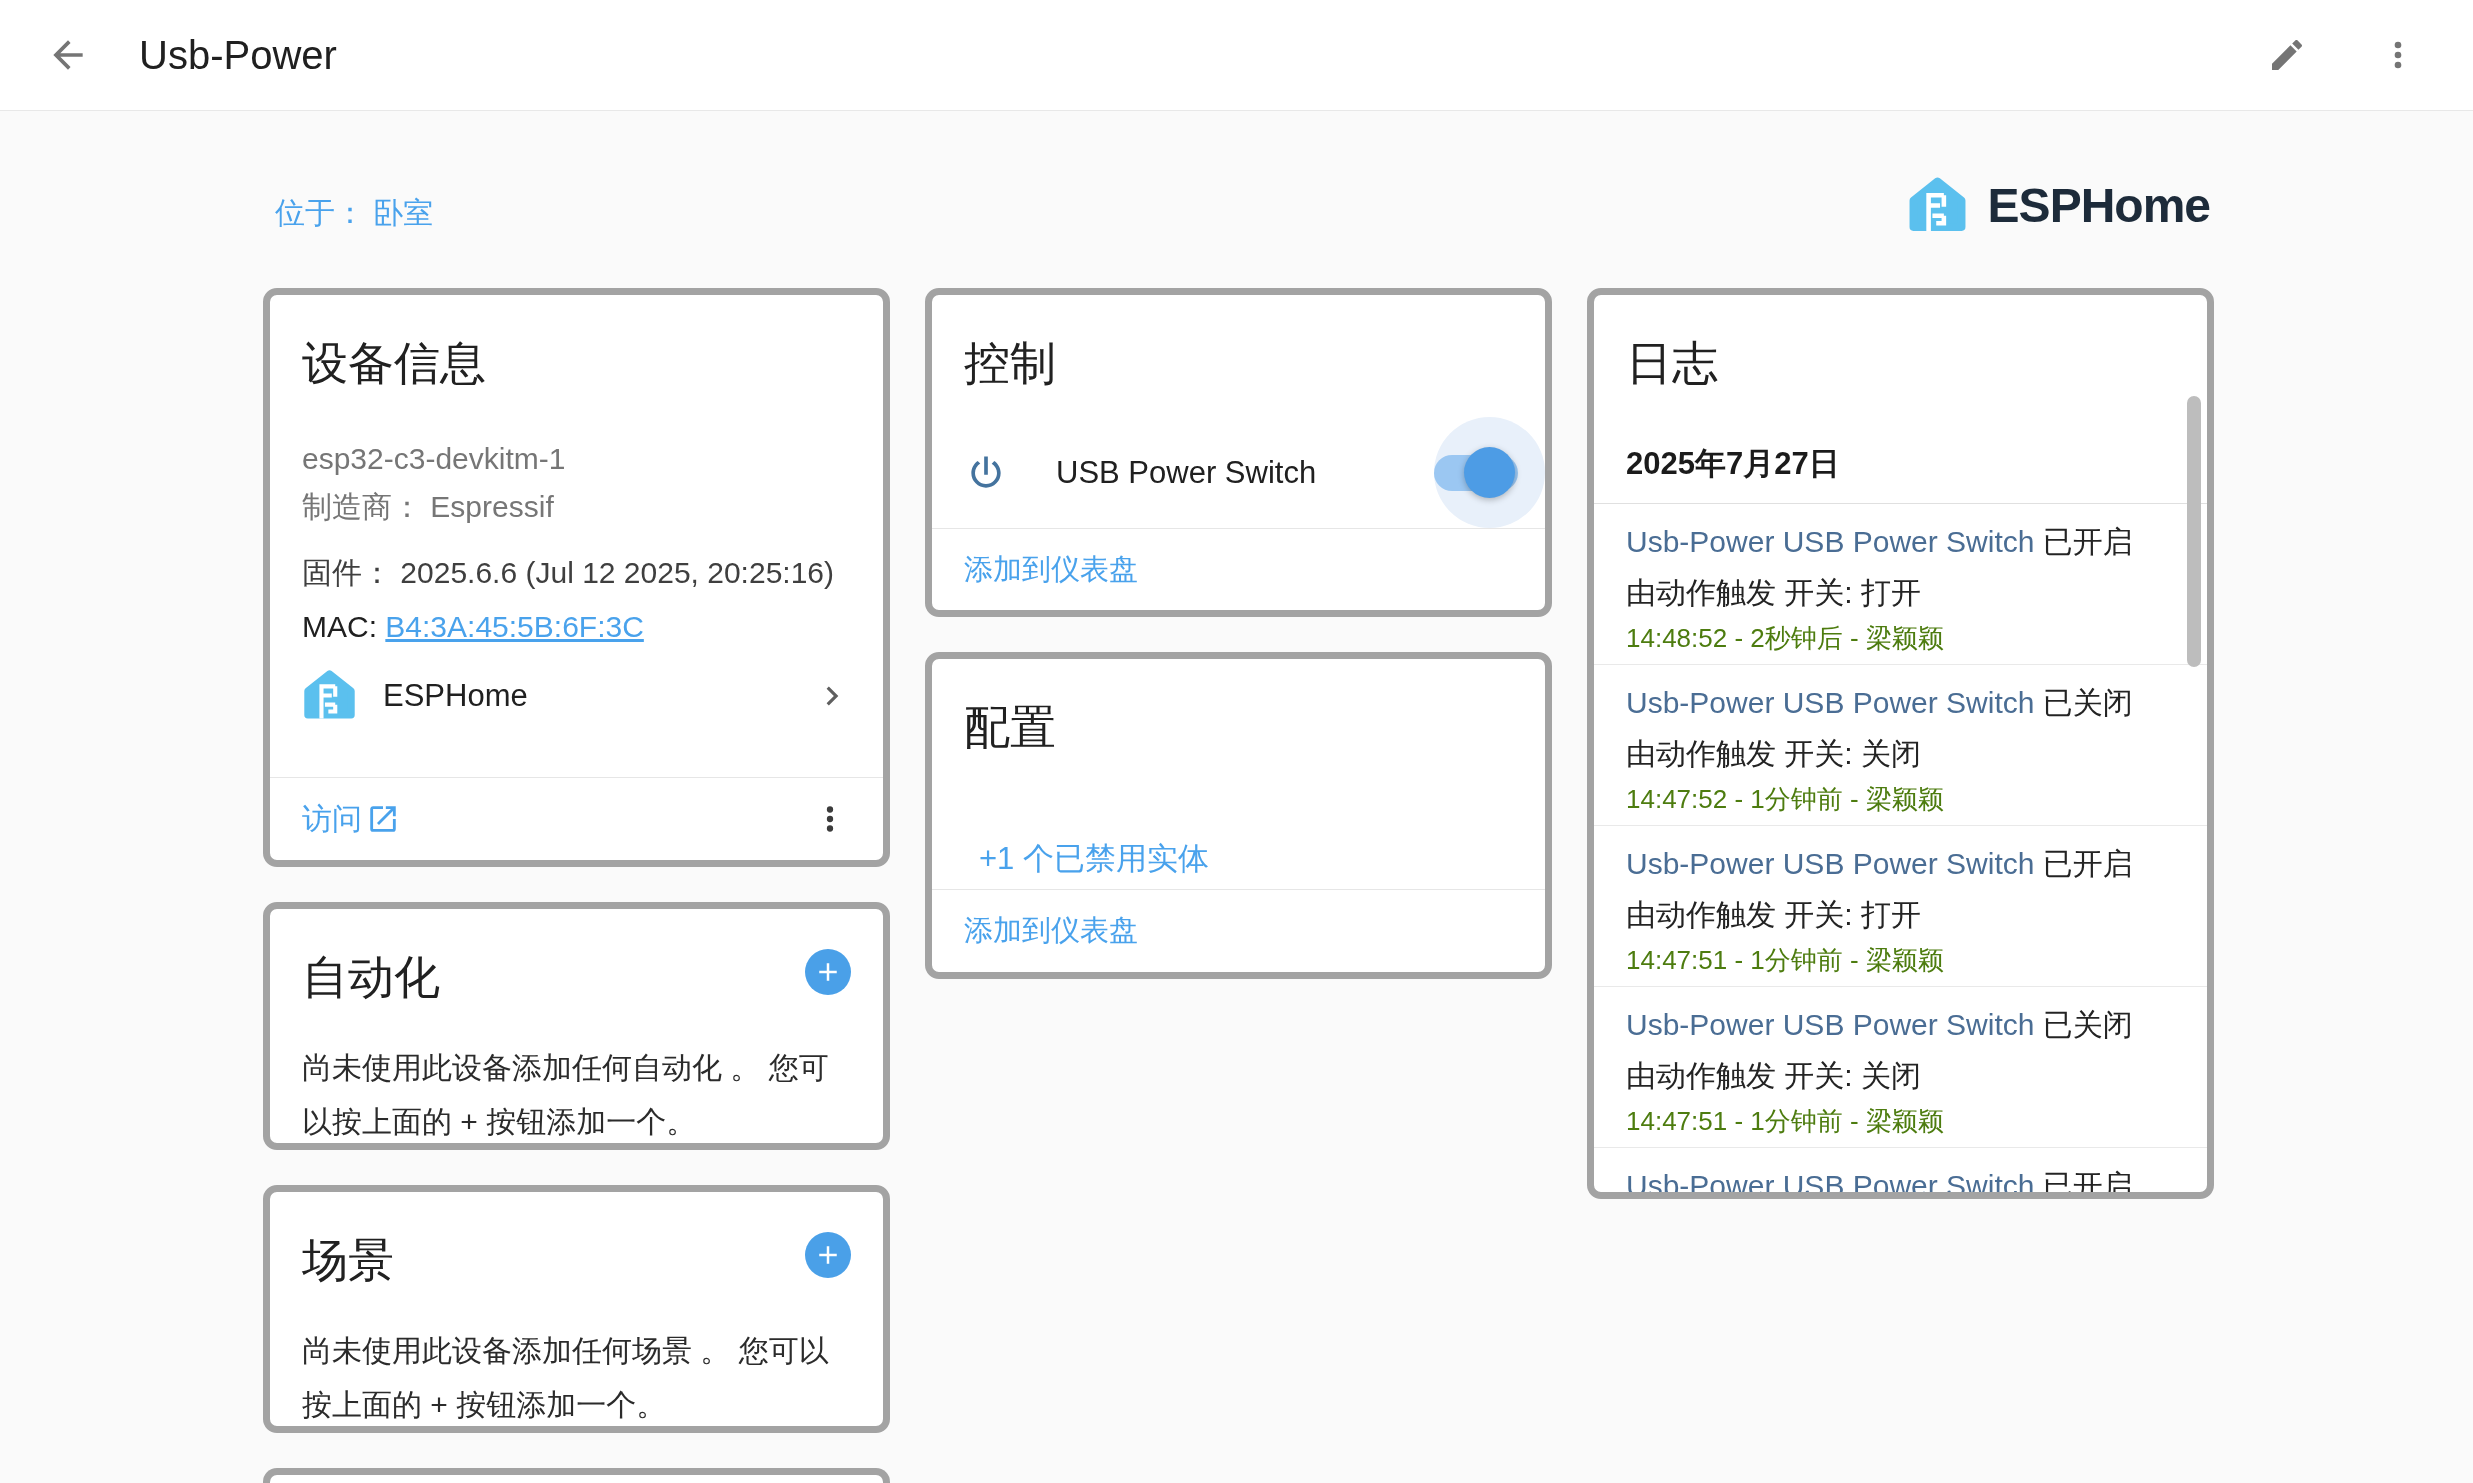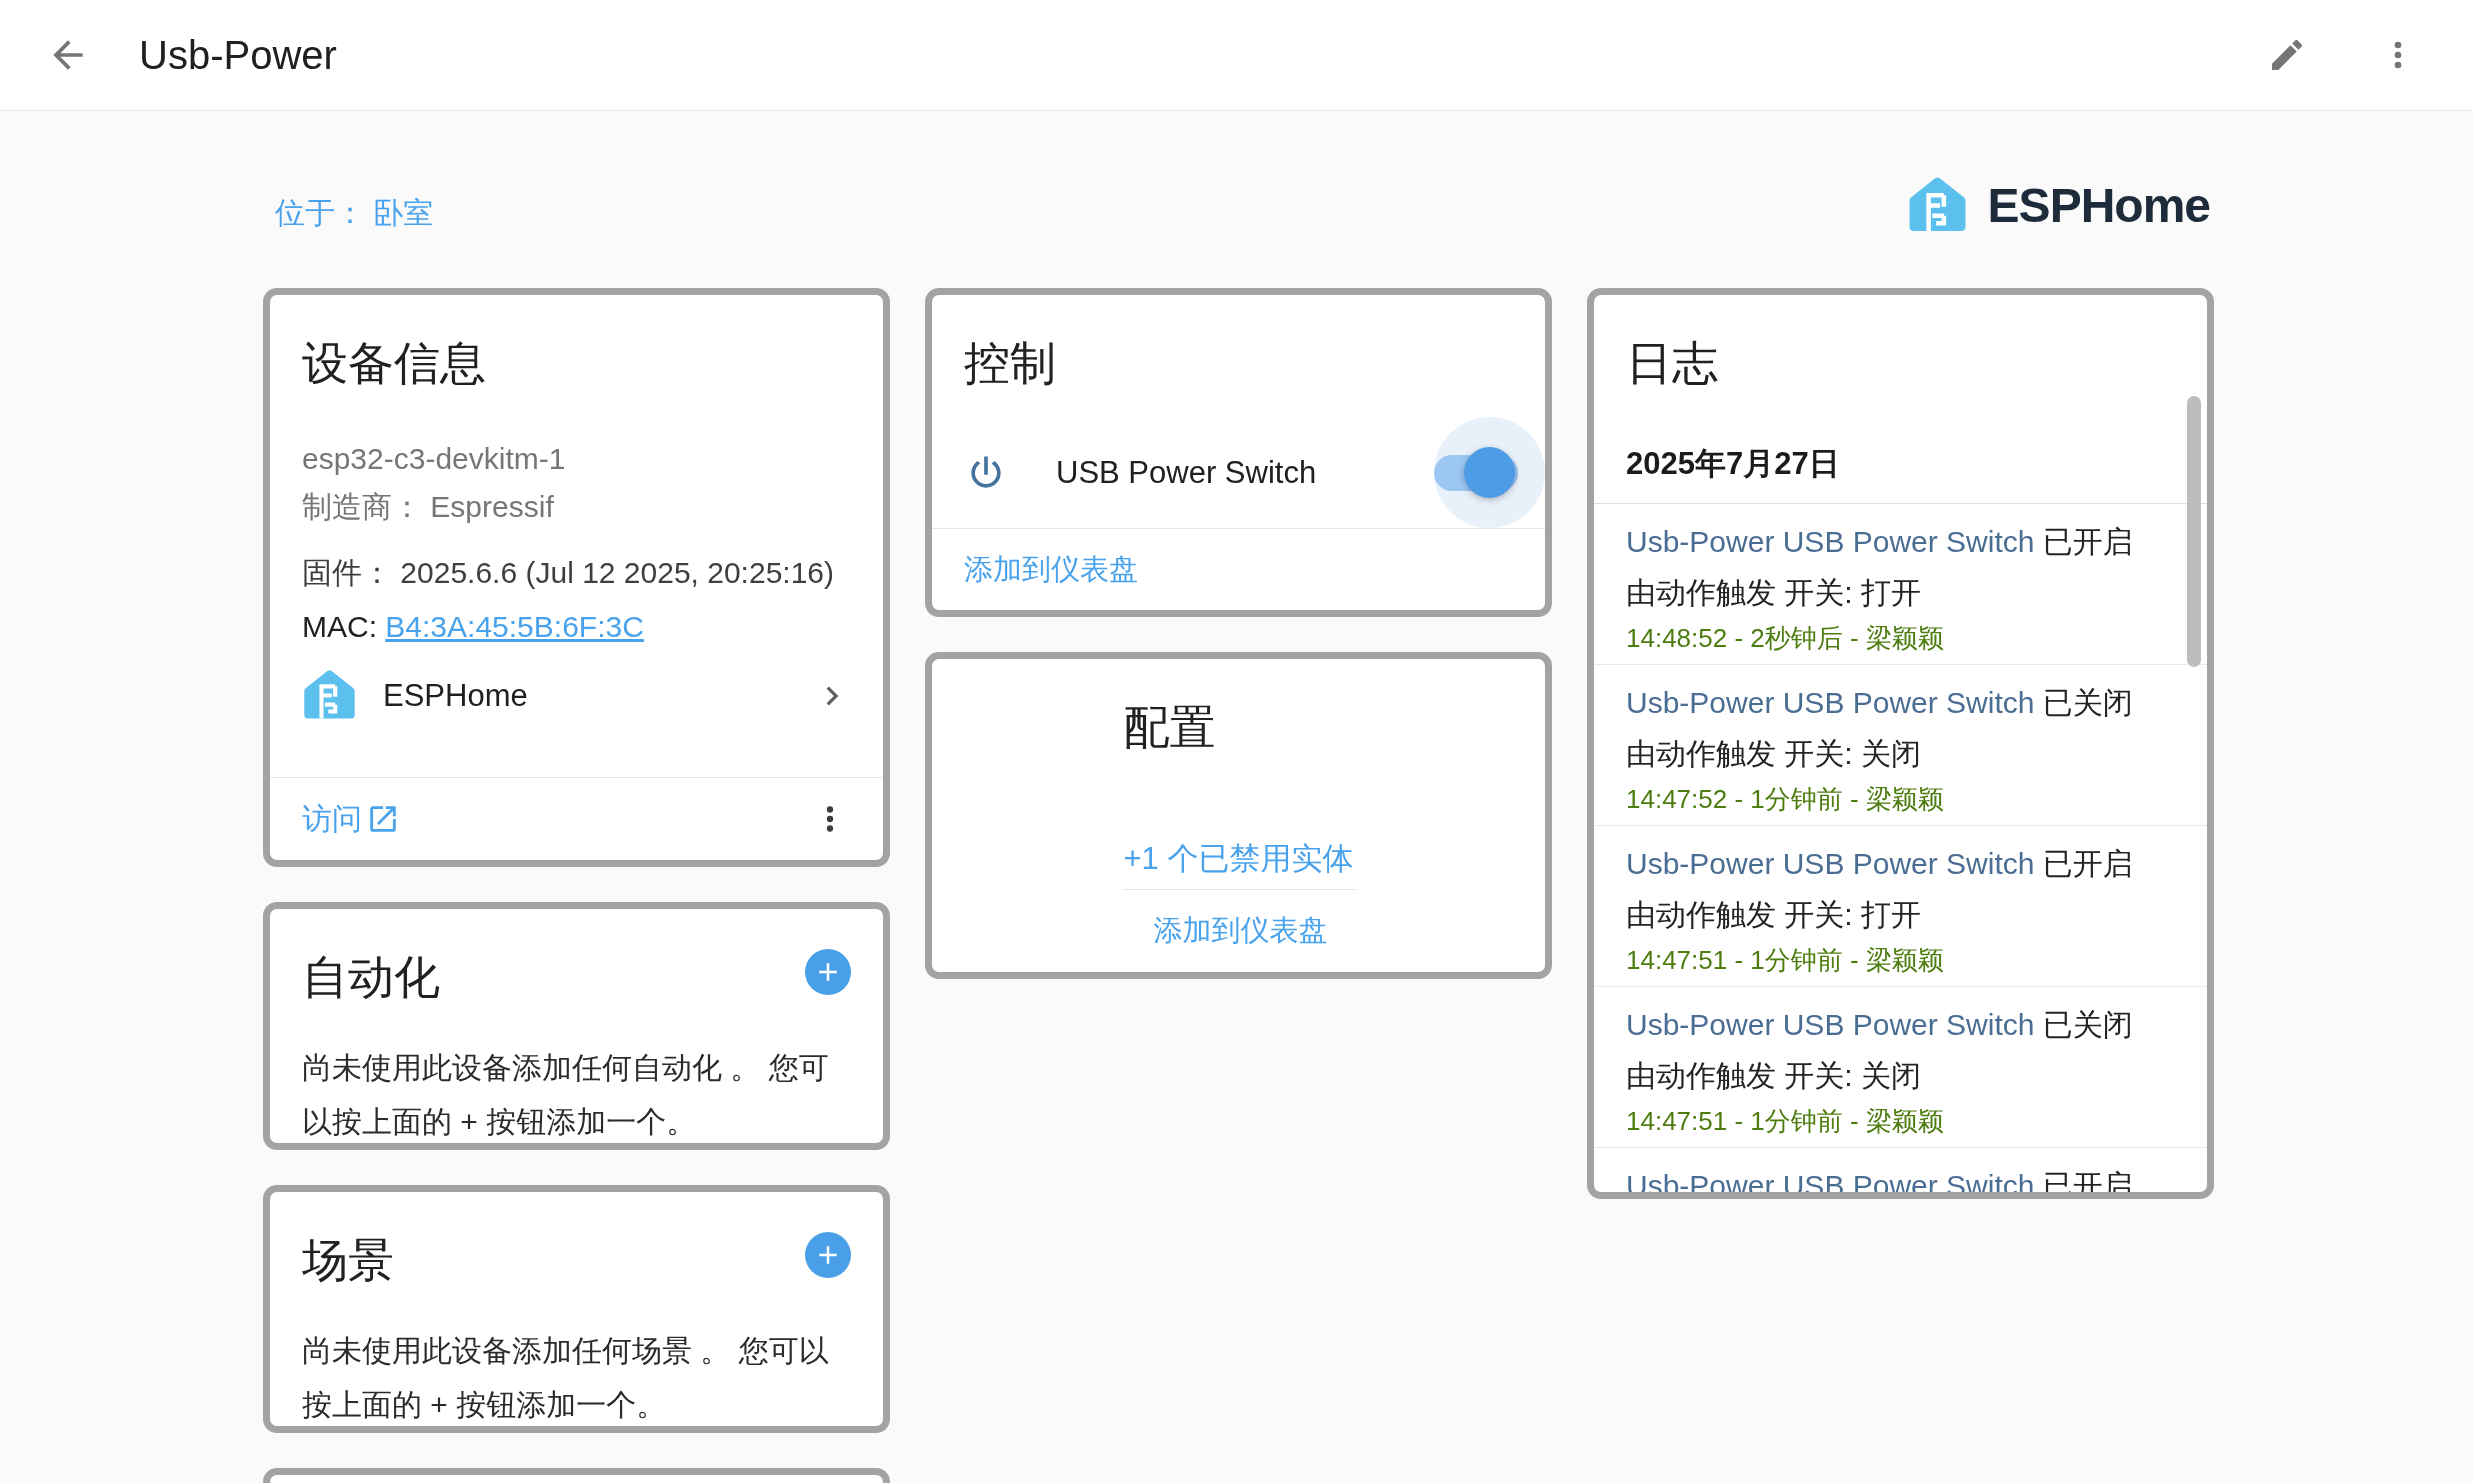--- a/index.html
+++ b/index.html
@@ -64,22 +64,22 @@
   .empty-text { margin-top:32px; font-size:30px; line-height:54px; color:#2b2b2b; }
   
   .card-controls { height:329px; }
   .entity-row { margin-top:22px; display:flex; align-items:center; }
   .entity-label { font-size:31px; color:#202020; margin-left:48px; flex:1; }
   .switch { position:relative; width:109px; height:111px; flex:none; }
   .switch-halo { position:absolute; right:-32px; top:0; width:111px; height:111px; border-radius:50%; background:#e8f0fa; }
   .switch-track { position:absolute; right:-5px; top:38px; width:84px; height:36px; border-radius:18px; background:#9bc7f2; }
   .switch-thumb { position:absolute; right:-2px; top:30px; width:51px; height:51px; border-radius:50%; background:#4d9ce5; box-shadow:0 2px 6px rgba(0,0,0,.25); }
   
-  .card-config { height:327px;align-items:center; }
-  .disabled-link { display:inline-block; margin-top:79px; font-size:31px; }
+  .card-config { height:327px; }
+  .disabled-link { display:inline-block; margin-top:79px; font-size:31px;margin-left:15px; }
   
   .card-log { height:911px; }
   .log-date { margin-top:48px; font-size:31px; font-weight:700; color:#1b1b1b; }
   .log-list { margin-top:18px; border-top:1px solid #e0e0e0; }
   .log-entry { padding:12px 40px 10px 32px; }
   .log-entry + .log-entry { border-top:1px solid #e9e9e9; }
   .log-main { font-size:30px; line-height:51px; color:#242424; }
   .log-entity { color:#4a6d94; text-decoration:none; cursor:pointer; }
   .log-meta { margin-top:4px; font-size:26px; line-height:32px; color:#4d7c0f; }
   .log-scrollthumb { position:absolute; right:6px; top:101px; width:14px; height:271px; border-radius:8px; background:#bdbdbd; }

